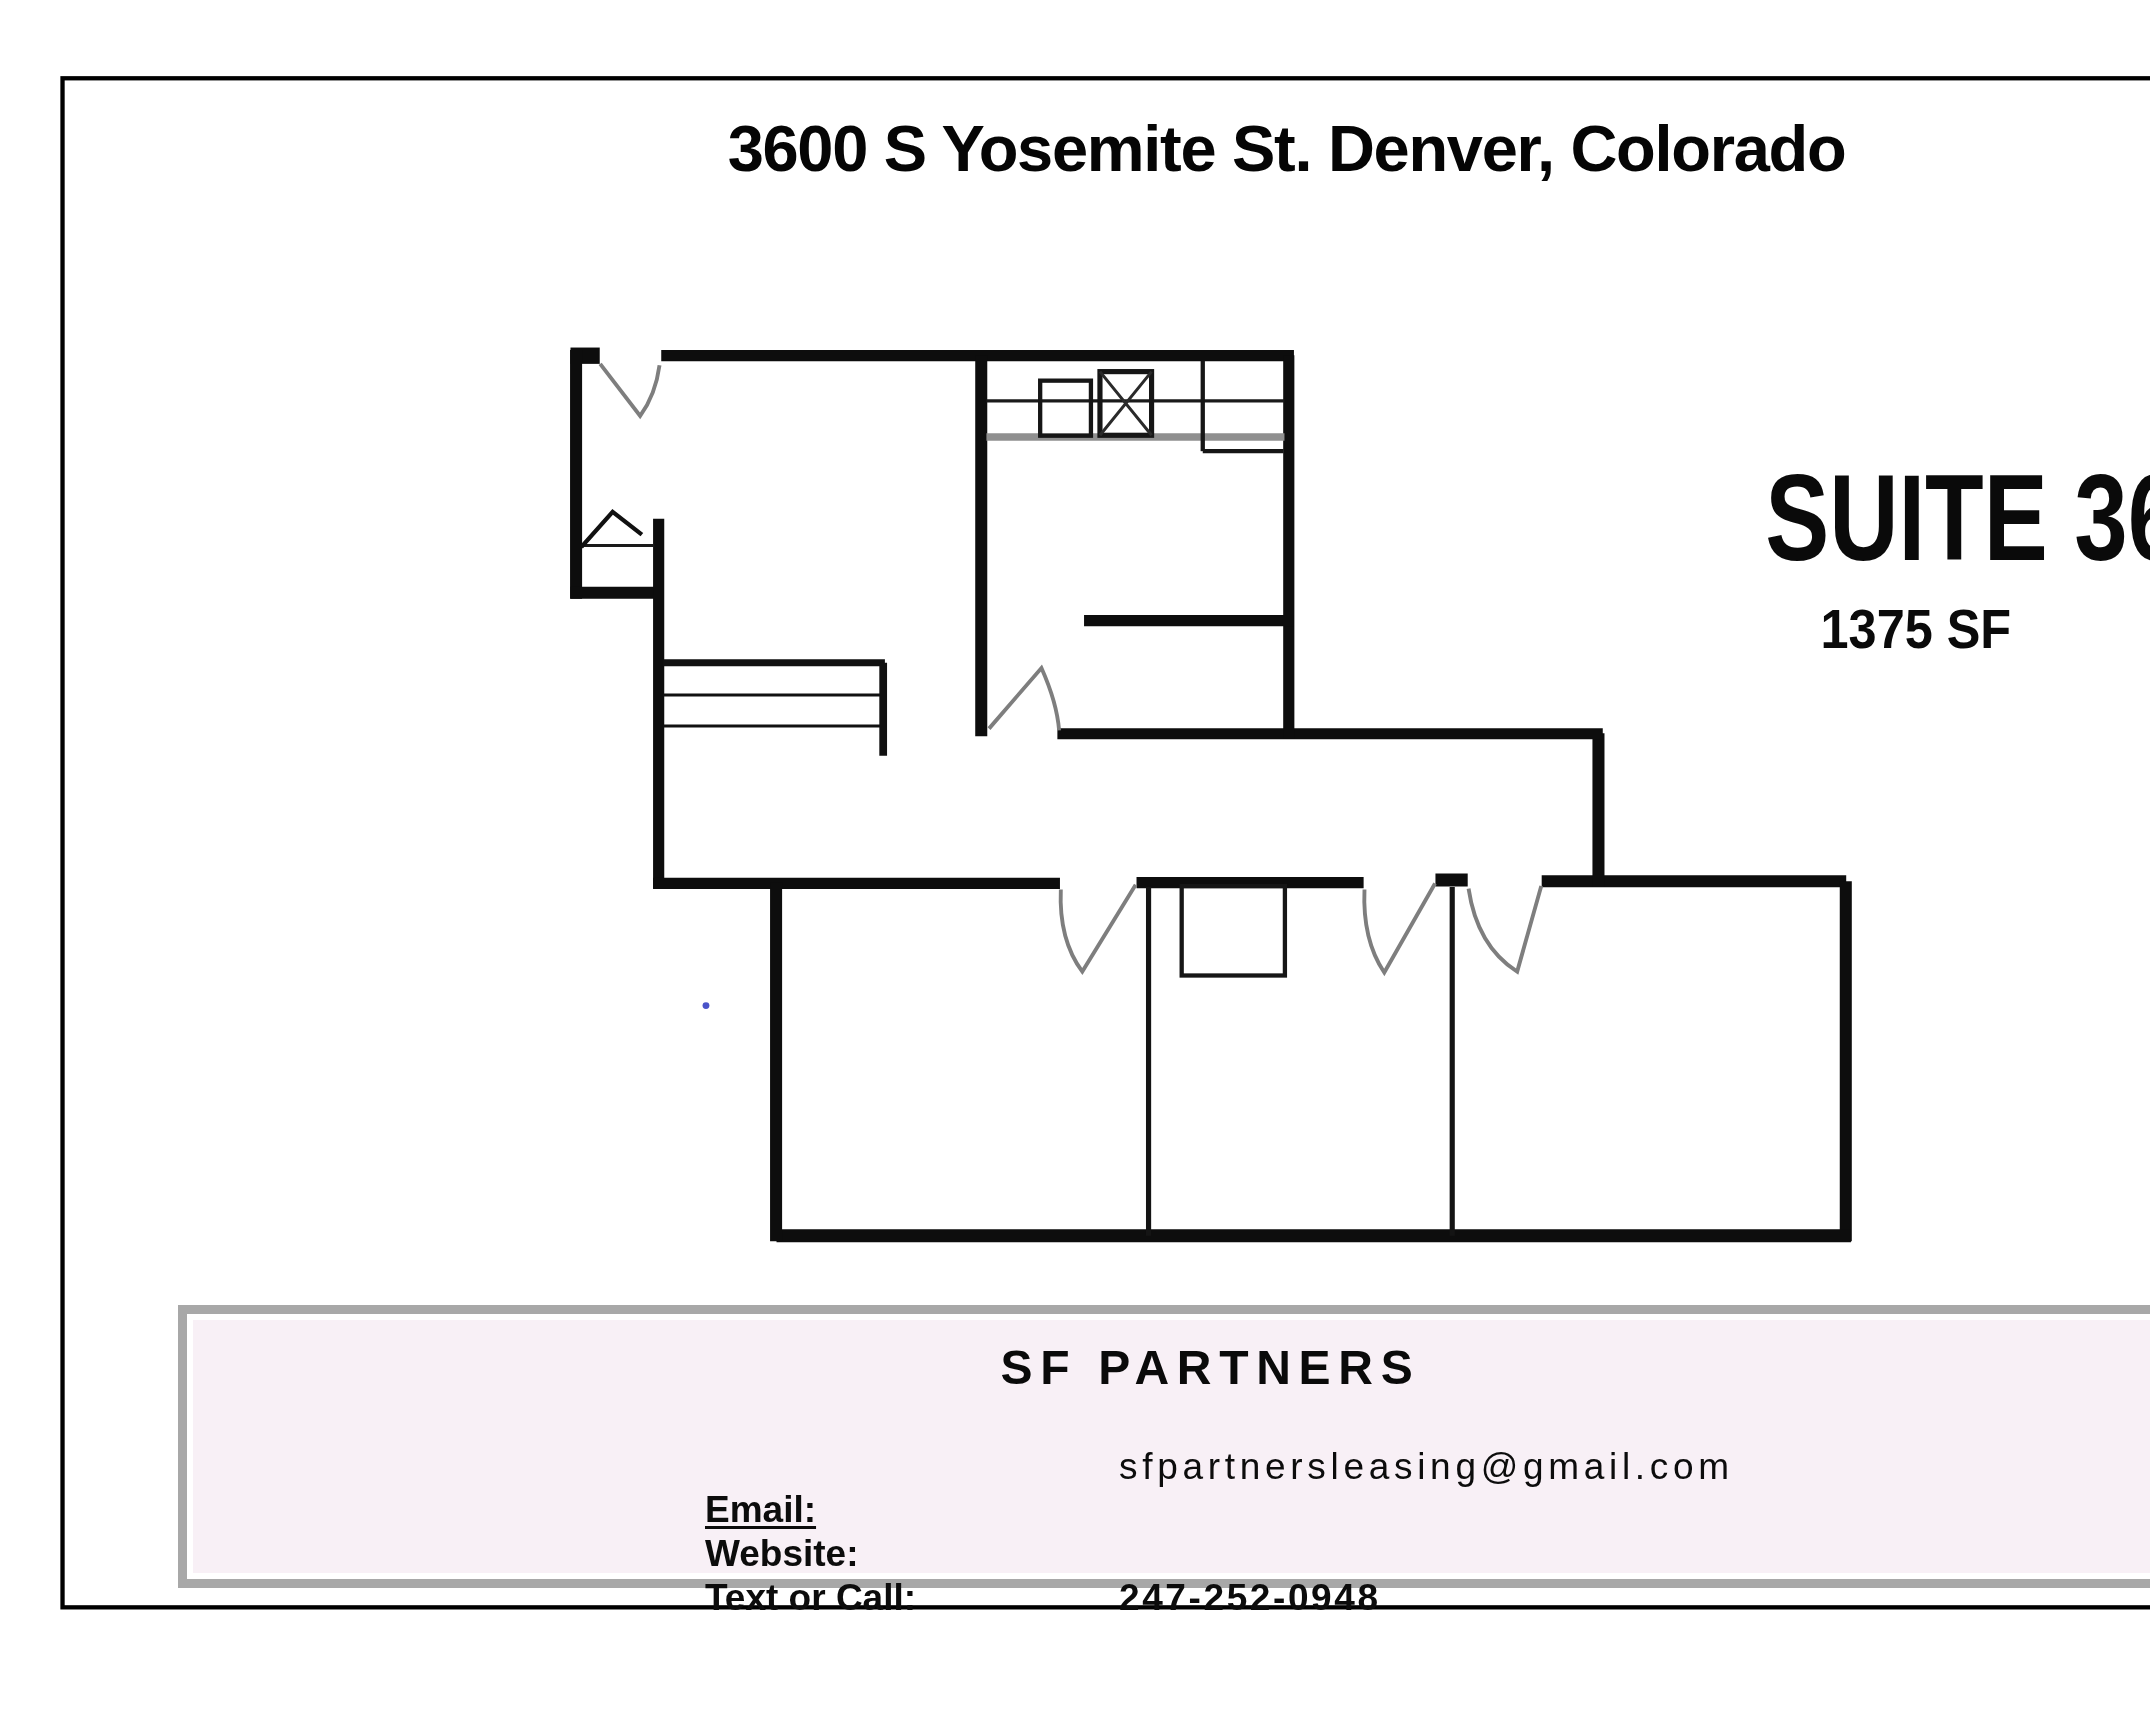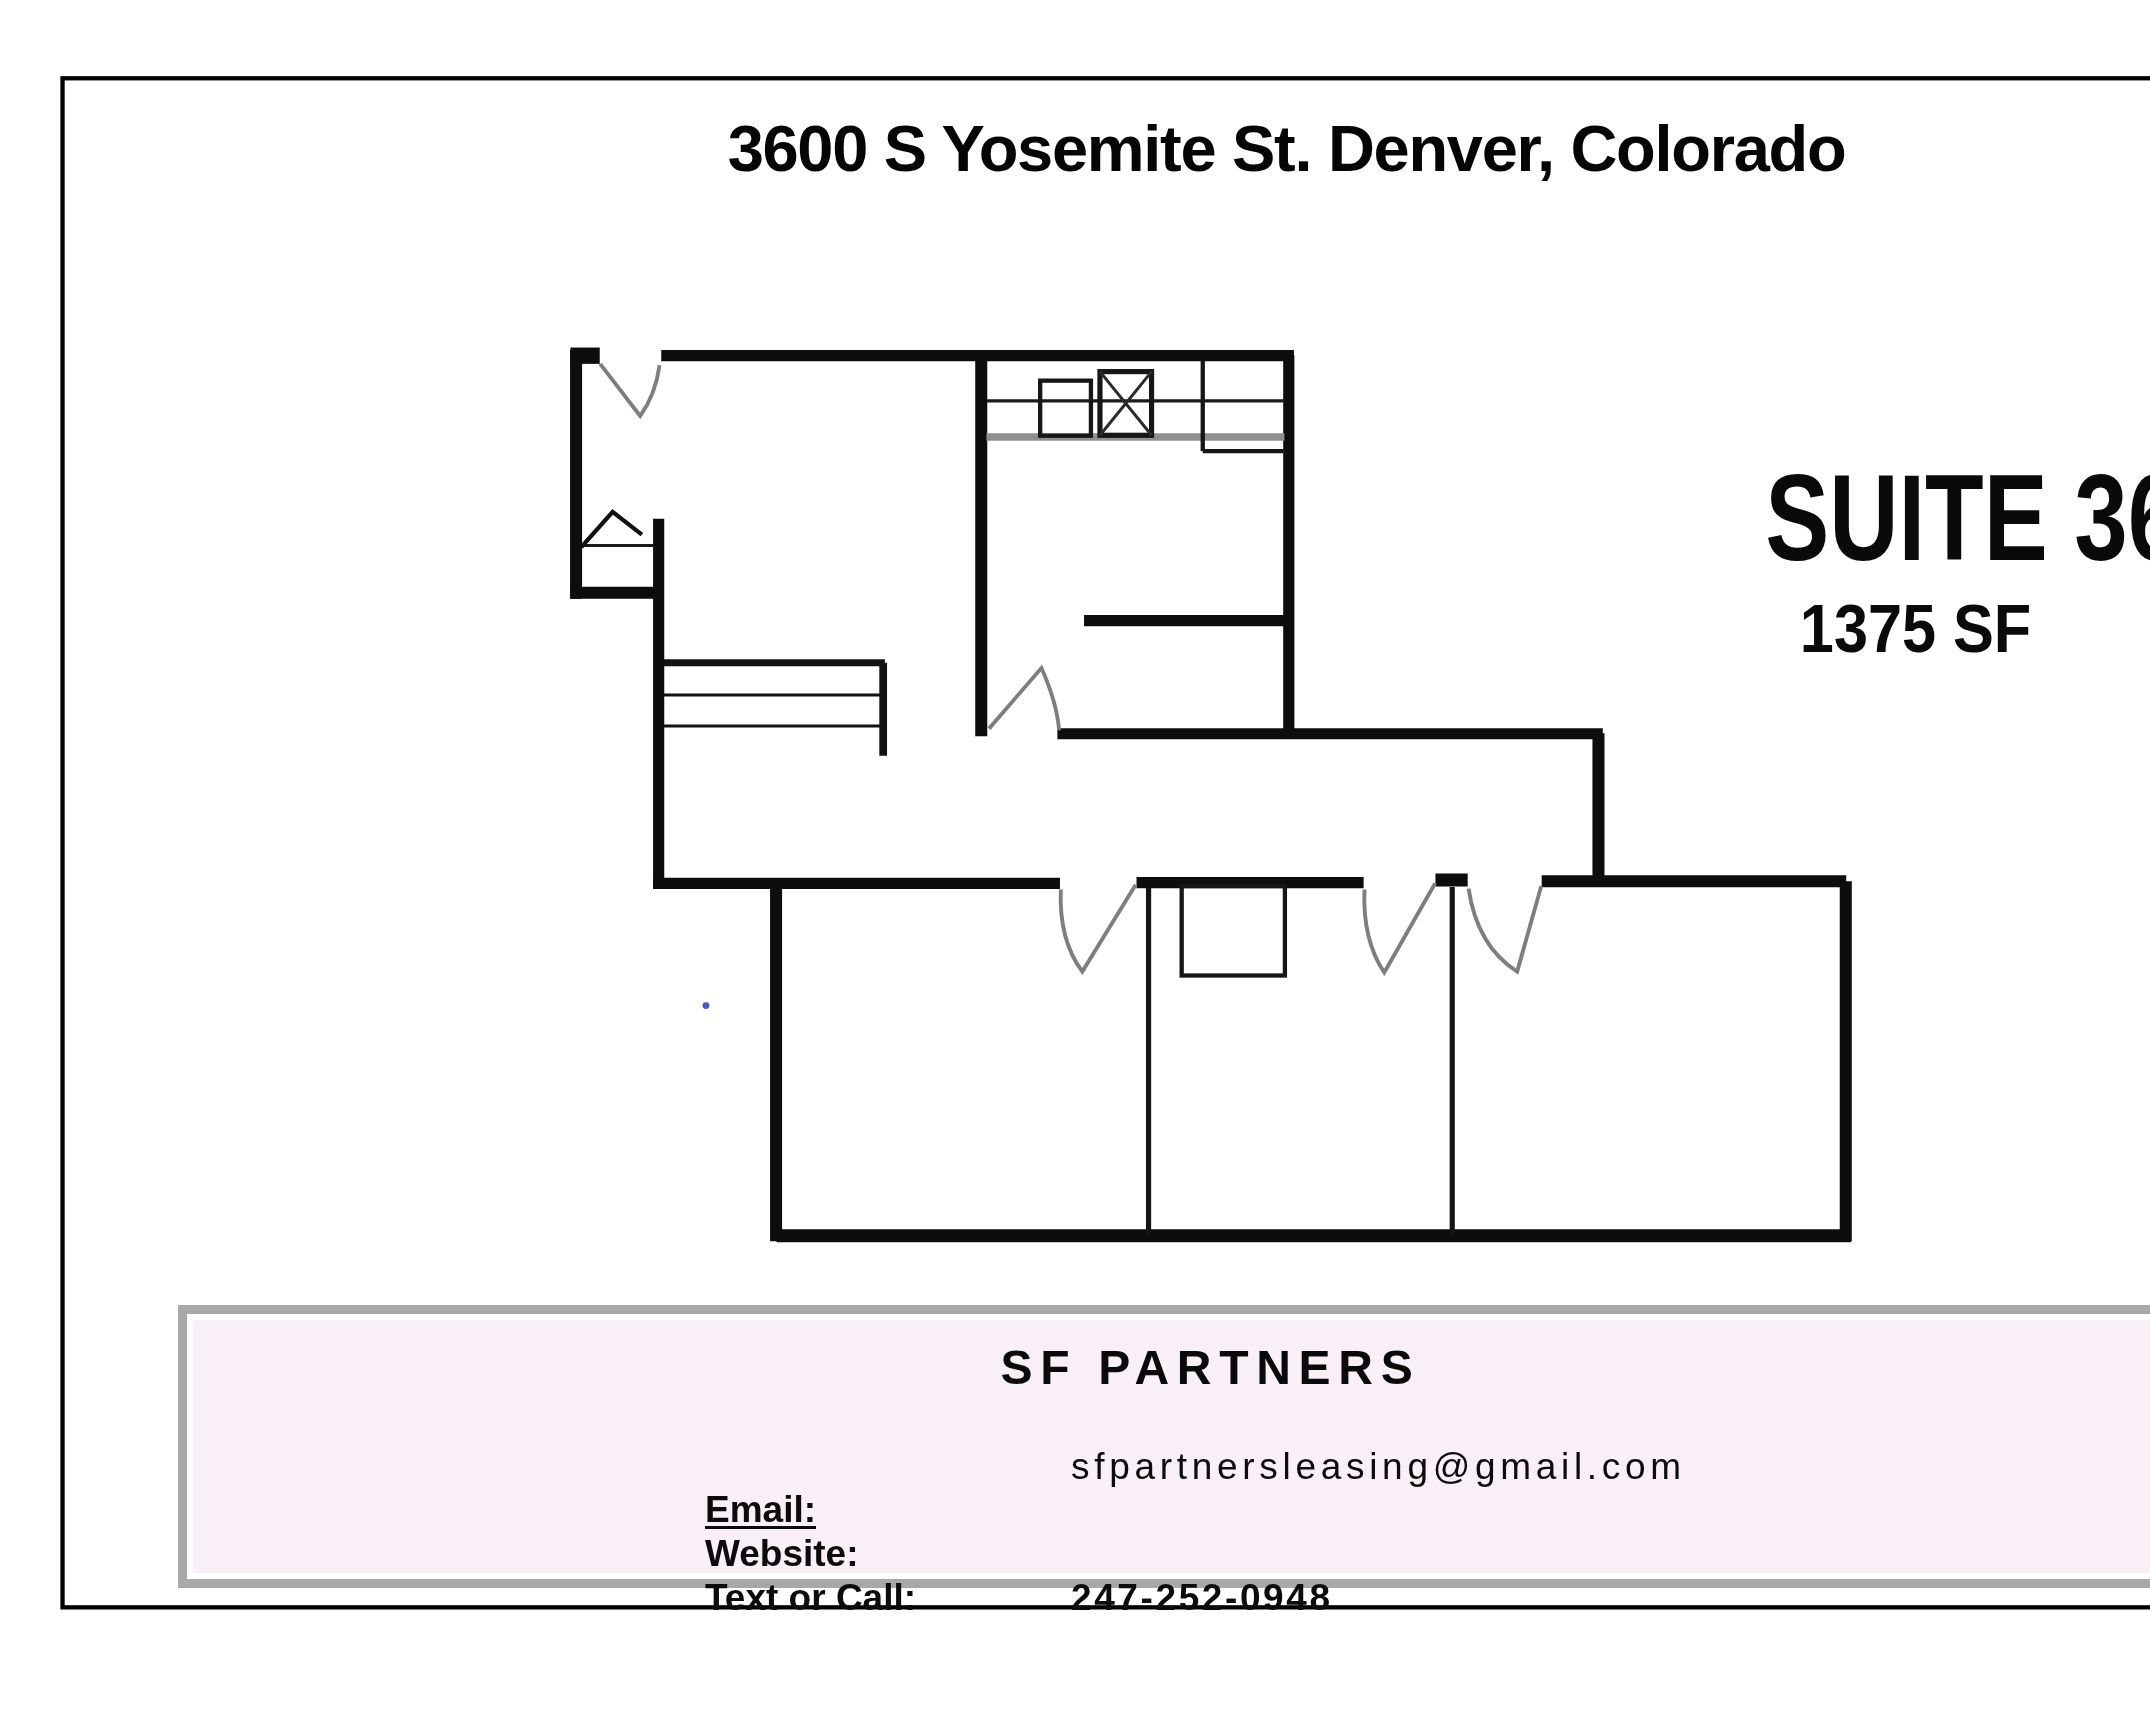--- a/index.html
+++ b/index.html
@@ -16,21 +16,21 @@
     position:absolute;left:76px;top:111px;width:2421px;
     text-align:center;font-size:65px;font-weight:700;letter-spacing:-1.3px;
     color:#050505;white-space:nowrap;
   }
   .suite-block{
     position:absolute;left:1699px;top:456px;width:434px;text-align:center;
     color:#0a0a0a;white-space:nowrap;
   }
   .suite-name{font-size:123px;font-weight:800;line-height:123px;}
   .suite-name>span{display:inline-block;transform:scaleX(0.78);transform-origin:50% 50%;}
-  .suite-area{font-size:68px;font-weight:800;line-height:99px;}
+  .suite-area{font-size:56px;font-weight:800;line-height:99px;}
   .suite-area>span{display:inline-block;transform:scaleX(0.9);transform-origin:50% 50%;}
   .contact-box{
     position:absolute;left:178px;top:1305px;width:2072px;height:283px;
     border:9.5px solid #a8a8a8;background:#ffffff;box-sizing:border-box;
   }
   .contact-box-inner{
     position:absolute;left:6px;top:6px;right:6px;bottom:6px;
     background:#f8f0f6;
   }
   .brand-title{
@@ -38,21 +38,21 @@
     font-size:48px;font-weight:800;letter-spacing:7.7px;color:#0a0a0a;
     white-space:nowrap;
   }
   .contact-rows{
     position:absolute;left:705px;top:1445px;width:1462px;
     font-size:37px;line-height:44px;white-space:nowrap;
   }
   .contact-row{display:flex;}
   .contact-label{font-weight:700;width:366px;flex:0 0 366px;}
   .contact-label.u{text-decoration:underline;text-decoration-thickness:3px;text-underline-offset:4.3px;margin-top:43px;}
-  .contact-value{font-weight:400;letter-spacing:4.7px;}
+  .contact-value{font-weight:400;letter-spacing:4.7px;margin-left:48px;}
   .contact-value.phone{font-weight:700;letter-spacing:2.6px;}
 </style>
 </head>
 <body>
 
 <div id="stage">
 
   <svg id="plan-svg" viewBox="0 0 5628 3978">
 
     <rect x="145" y="182" width="5352" height="3555" fill="none" stroke="#000000" stroke-width="10"></rect>

